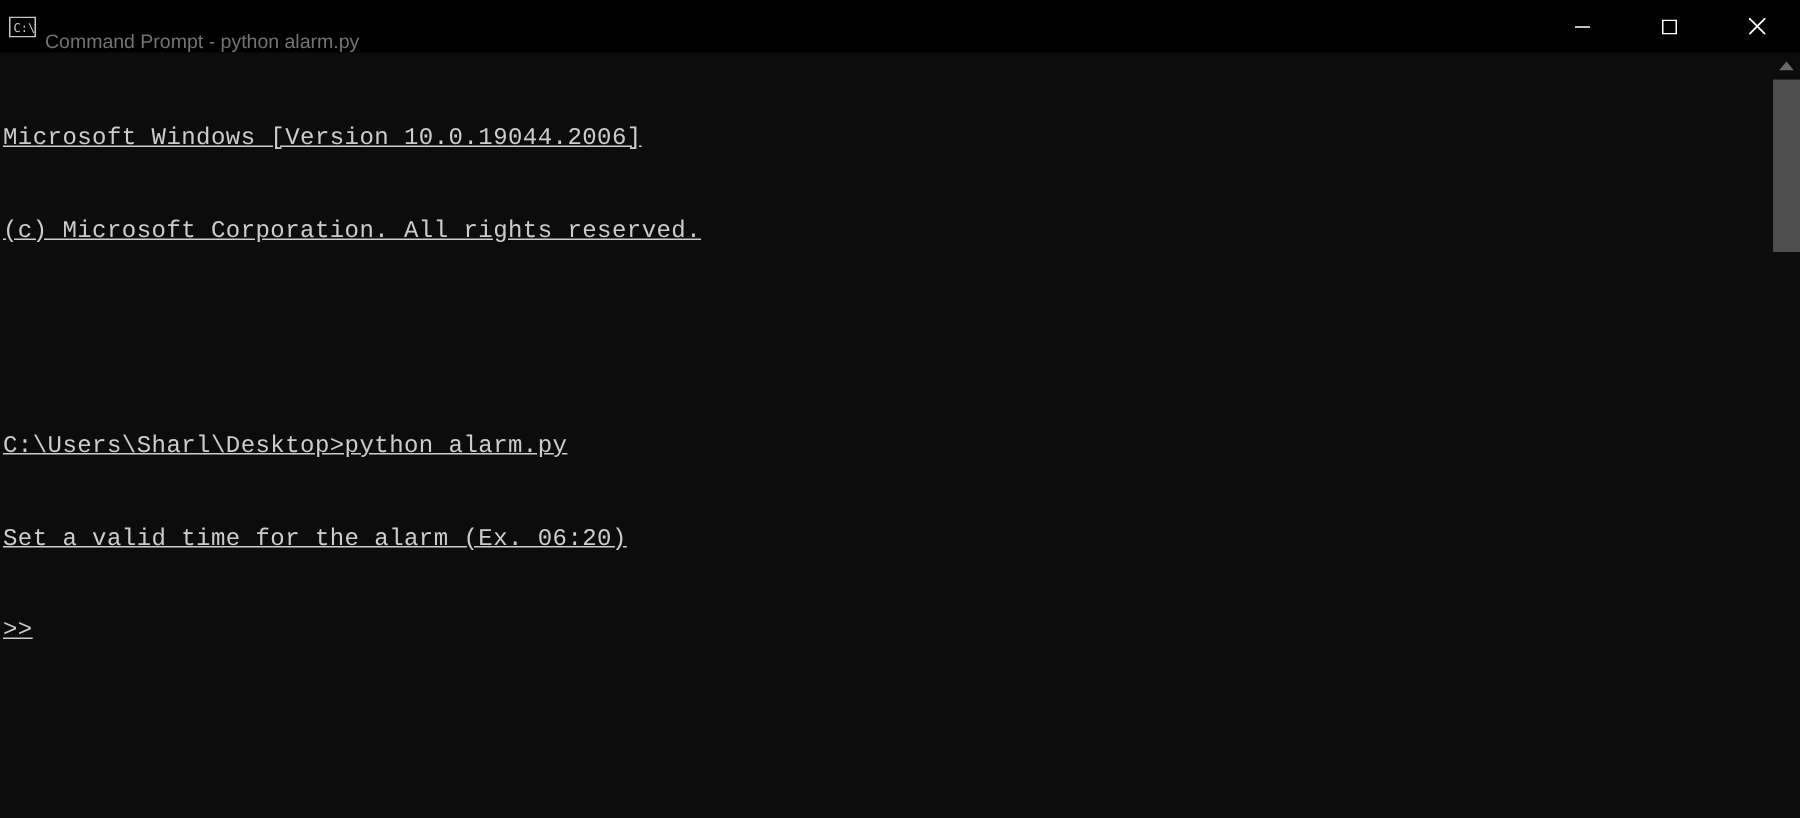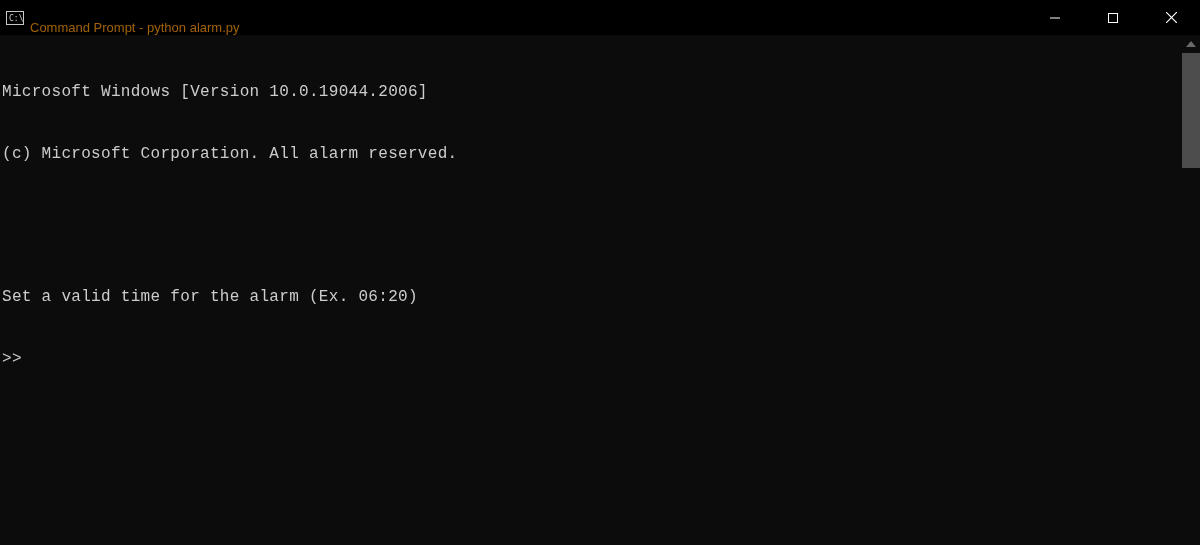--- a/index.html
+++ b/index.html
@@ -35,21 +35,21 @@
     width: 18px;
     height: 14px;
     display: flex;
     align-items: center;
     justify-content: center;
   }
   .titlebar-icon svg {
     display: block;
   }
   .titlebar-title {
-    color: #a16207;
+    color: #737373;
     font-weight: 400;
     margin-top: 19px;
   }
   .window-controls {
     display: flex;
     height: 100%;
   }
   .win-btn {
     width: 58px;
     height: 35px;
@@ -63,20 +63,21 @@
     position: relative;
     padding: 6px 0 0 2px;
     color: #cccccc;
     font-size: 16px;
     line-height: 20.5px;
     white-space: pre;
     letter-spacing: 0.3px;
   }
   .terminal-line {
     display: block;
+    text-decoration: underline;
   }
   .scrollbar {
     position: absolute;
     top: 35px;
     right: 0;
     width: 18px;
     height: calc(545px - 35px);
     background: transparent;
   }
   .scroll-arrow-up {
@@ -125,23 +126,24 @@
       <svg width="11" height="11" viewBox="0 0 11 11">
         <line x1="0" y1="0" x2="11" y2="11" stroke="#ffffff" stroke-width="1.2"></line>
         <line x1="11" y1="0" x2="0" y2="11" stroke="#ffffff" stroke-width="1.2"></line>
       </svg>
     </div>
   </div>
 </div>
 
 <div class="terminal-area">
   <span class="terminal-line">Microsoft Windows [Version 10.0.19044.2006]</span>
-  <span class="terminal-line">(c) Microsoft Corporation. All alarm reserved.</span>
+  <span class="terminal-line">(c) Microsoft Corporation. All rights reserved.</span>
   <span class="terminal-line"></span>
   <span class="terminal-line"></span>
+  <span class="terminal-line">C:\Users\Sharl\Desktop&gt;python alarm.py</span>
   <span class="terminal-line">Set a valid time for the alarm (Ex. 06:20)</span>
   <span class="terminal-line">&gt;&gt;</span>
 </div>
 
 <div class="scrollbar">
   <div class="scroll-arrow-up">
     <svg width="10" height="6" viewBox="0 0 10 6">
       <polygon points="5,0 10,6 0,6" fill="#6a6a6a"></polygon>
     </svg>
   </div>

